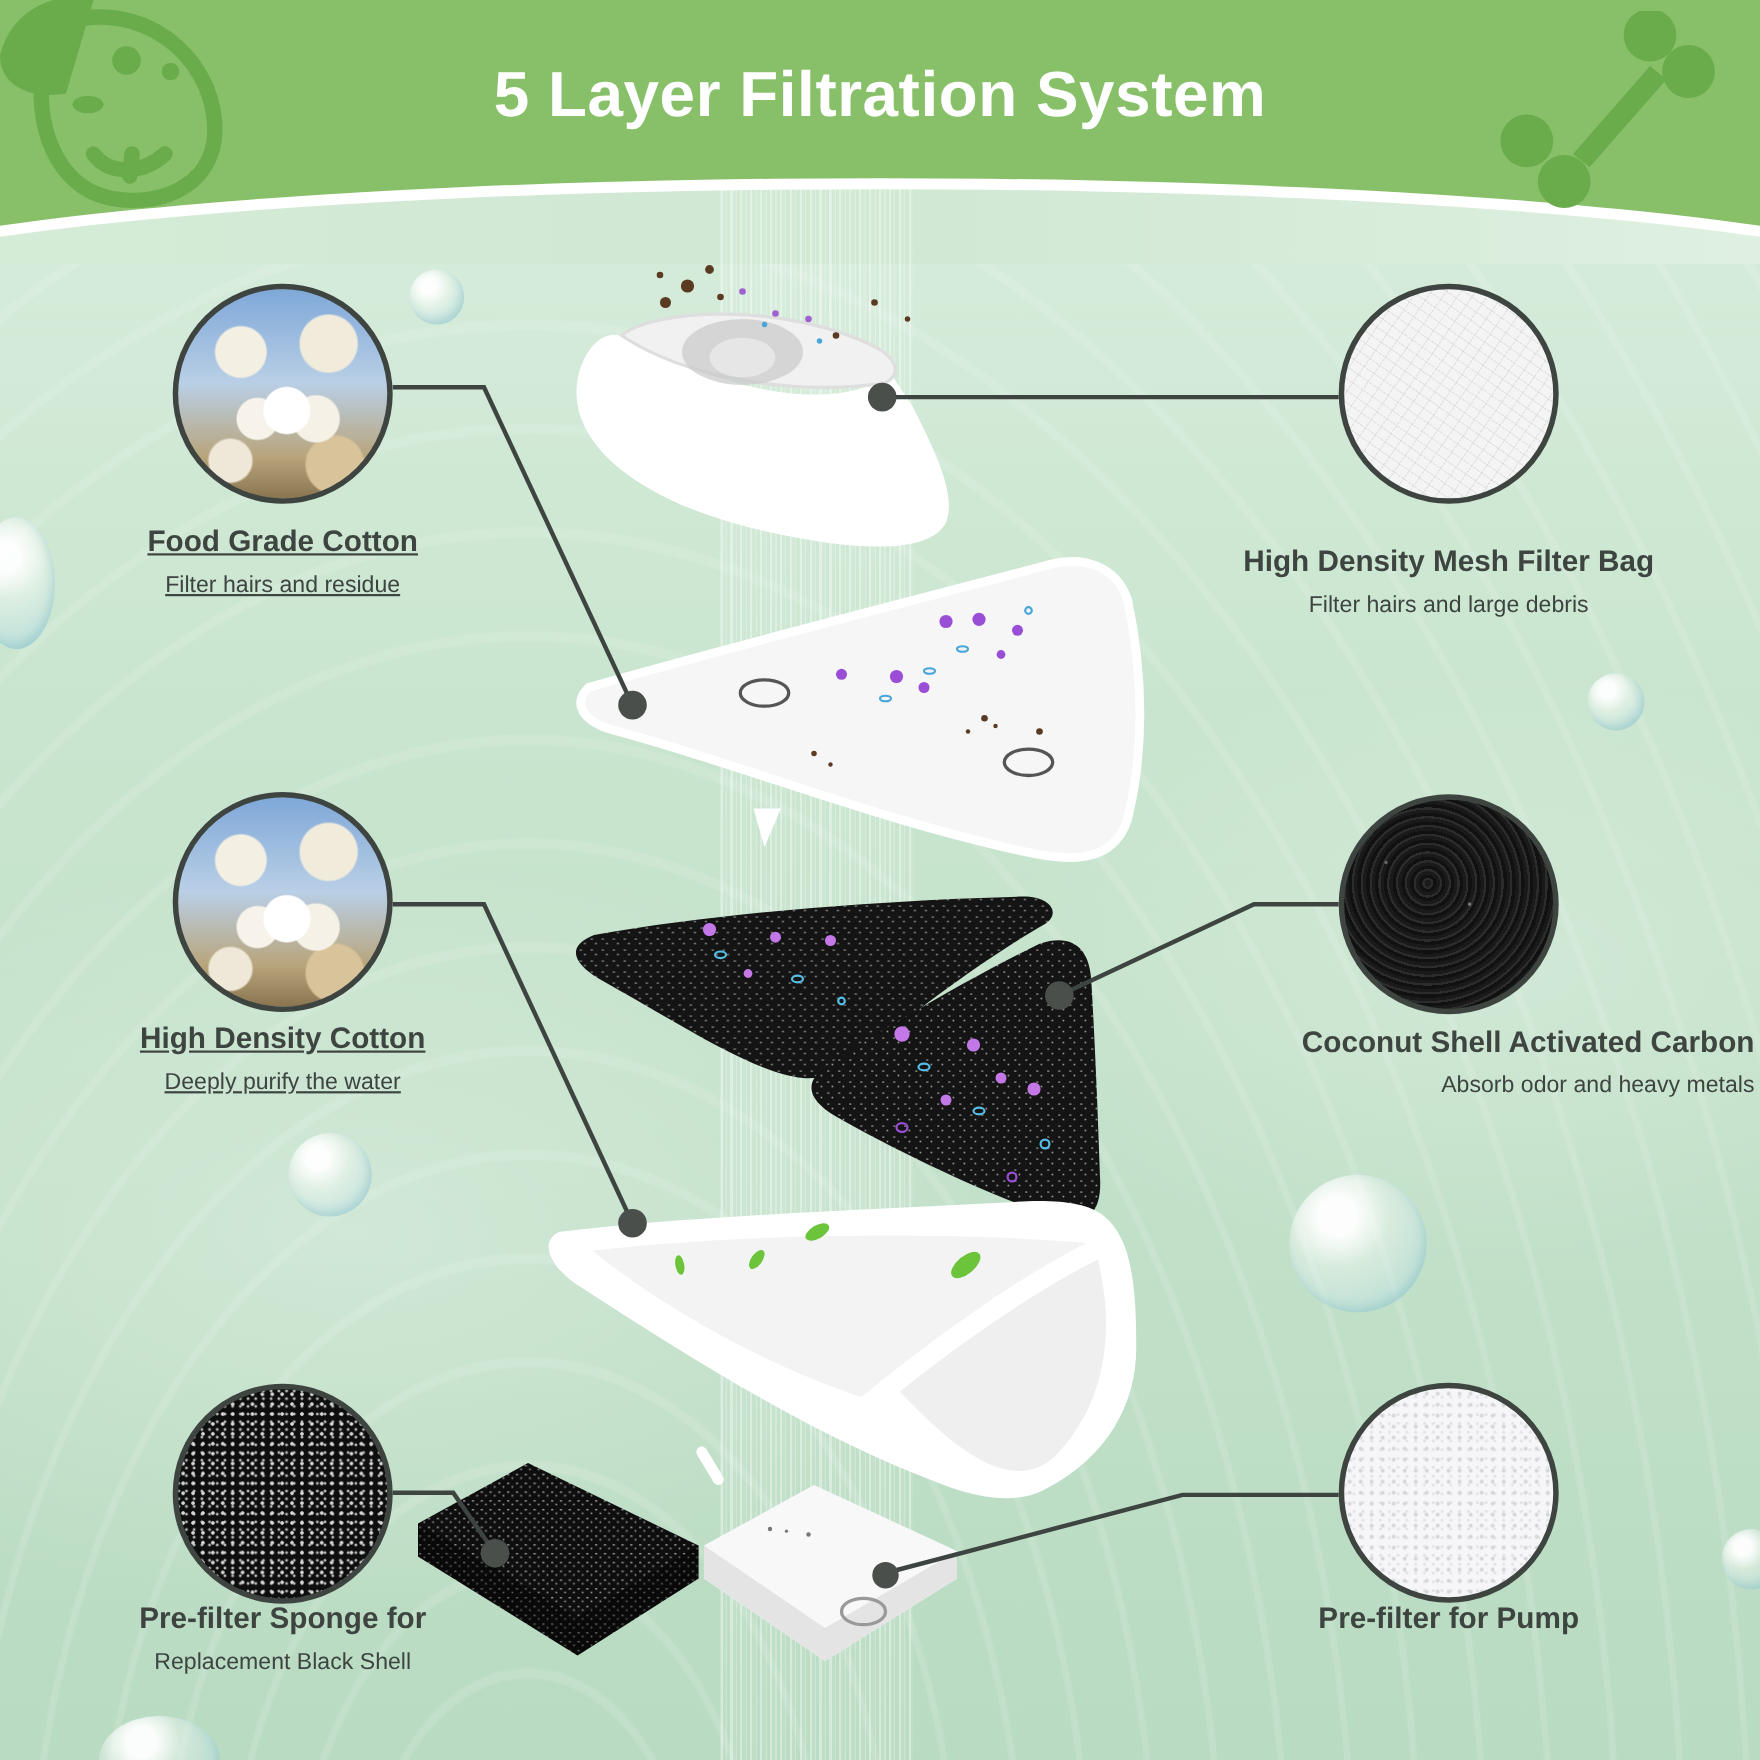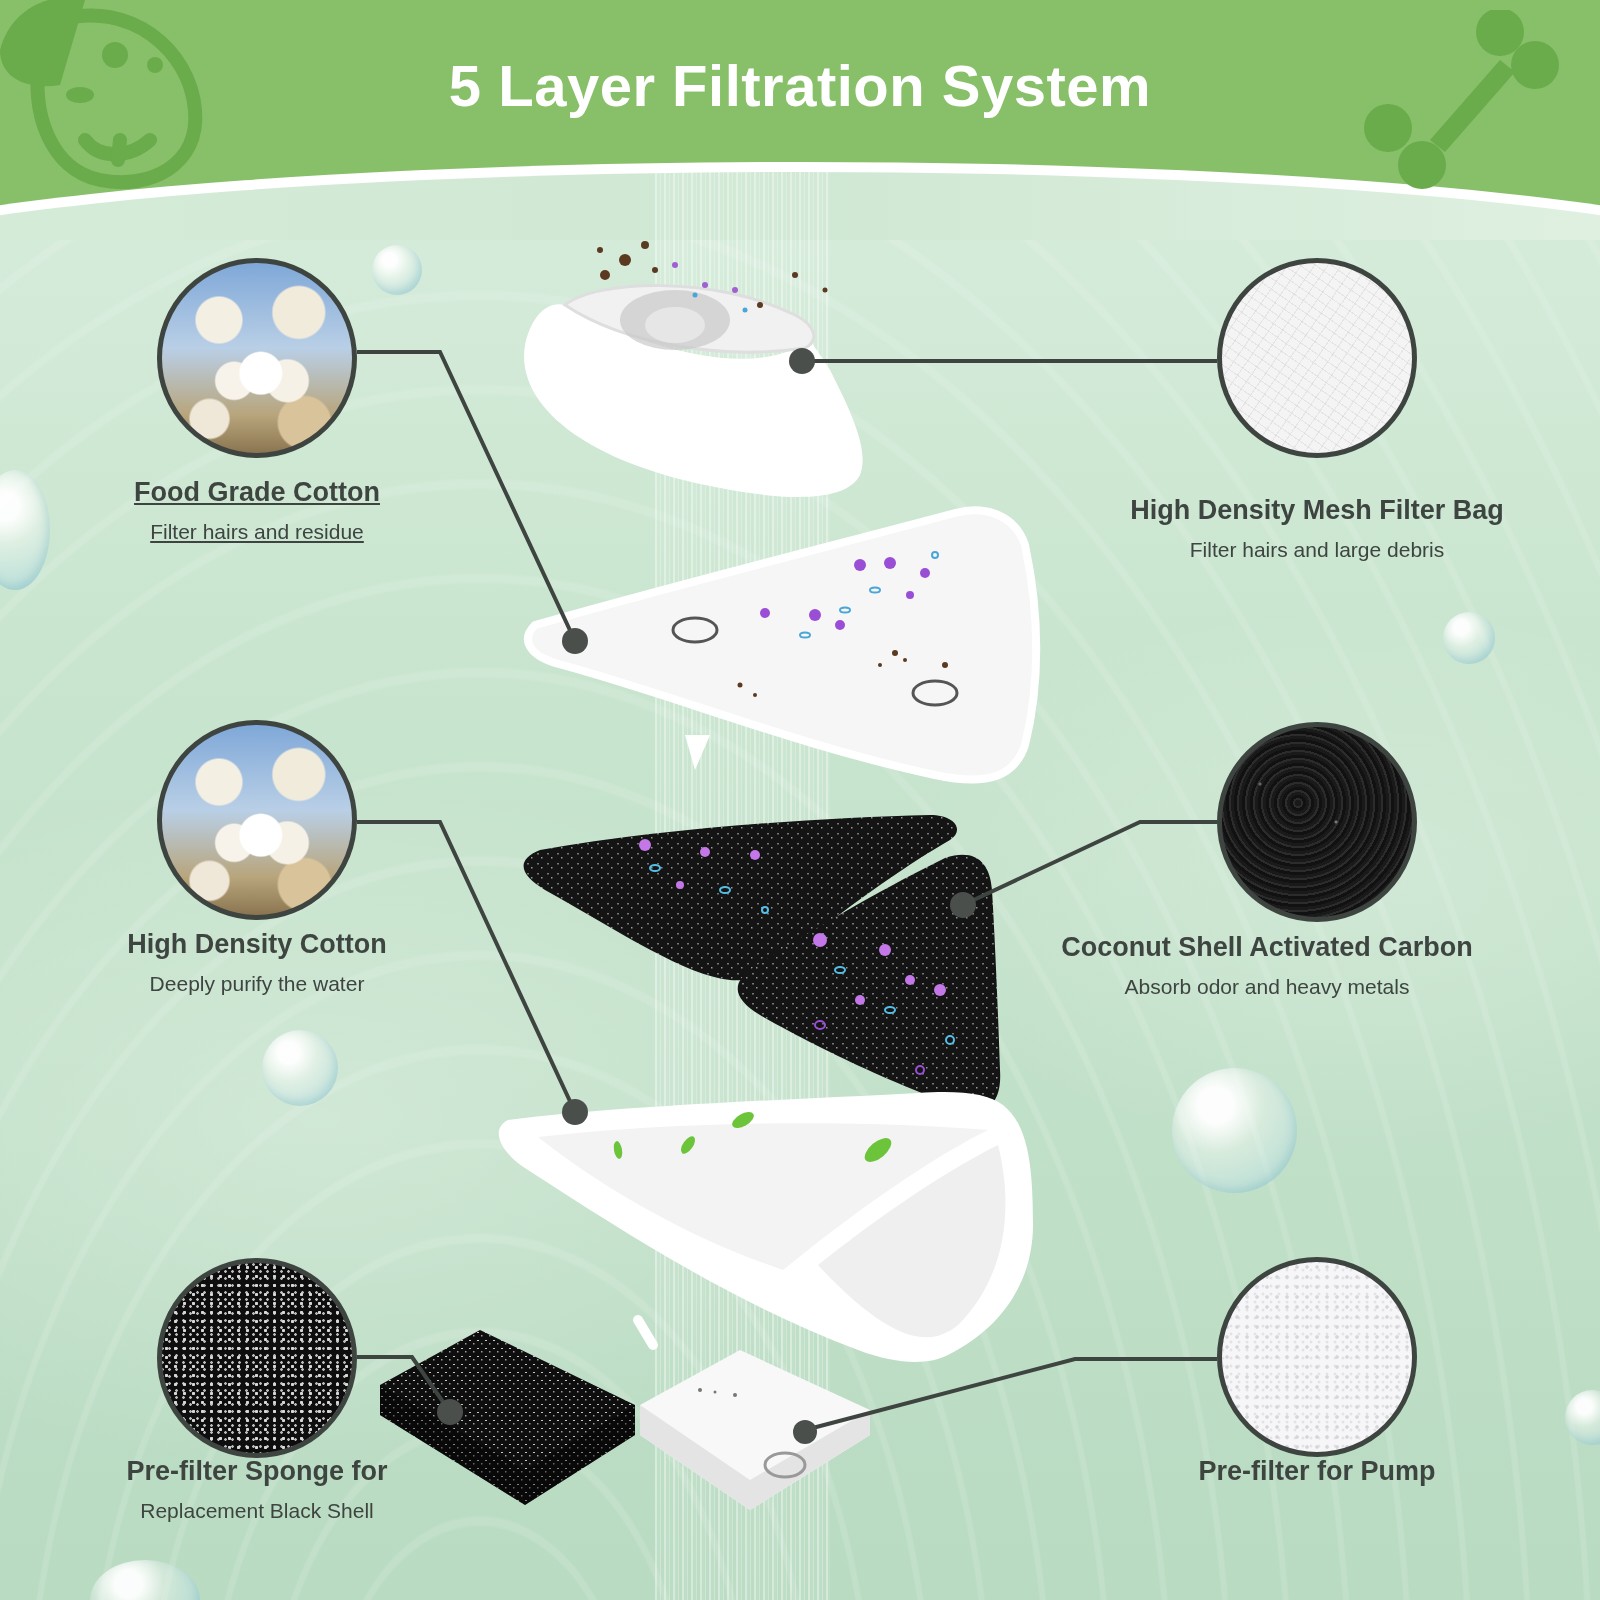--- a/index.html
+++ b/index.html
@@ -303,25 +303,25 @@
 </svg>
 
 <div class="label-block" style="left:57px;top:472px;width:400px;text-decoration:underline;">
   <div class="label-title">Food Grade Cotton</div>
   <div class="label-desc">Filter hairs and residue</div>
 </div>
 <div class="label-block" style="left:1067px;top:490px;width:500px;">
   <div class="label-title">High Density Mesh Filter Bag</div>
   <div class="label-desc">Filter hairs and large debris</div>
 </div>
-<div class="label-block" style="left:57px;top:924px;width:400px;">
+<div class="label-block" style="left:57px;top:924px;width:400px;text-decoration:underline;">
   <div class="label-title">High Density Cotton</div>
   <div class="label-desc">Deeply purify the water</div>
 </div>
-<div class="label-block" style="left:1007px;top:927px;width:520px;">
+<div class="label-block" style="left:1075px;top:927px;width:520px;text-align:right;">
   <div class="label-title">Coconut Shell Activated Carbon</div>
   <div class="label-desc">Absorb odor and heavy metals</div>
 </div>
 <div class="label-block" style="left:57px;top:1451px;width:400px;">
   <div class="label-title">Pre-filter Sponge for</div>
   <div class="label-desc">Replacement Black Shell</div>
 </div>
 <div class="label-block" style="left:1117px;top:1451px;width:400px;">
   <div class="label-title">Pre-filter for Pump</div>
 </div>

